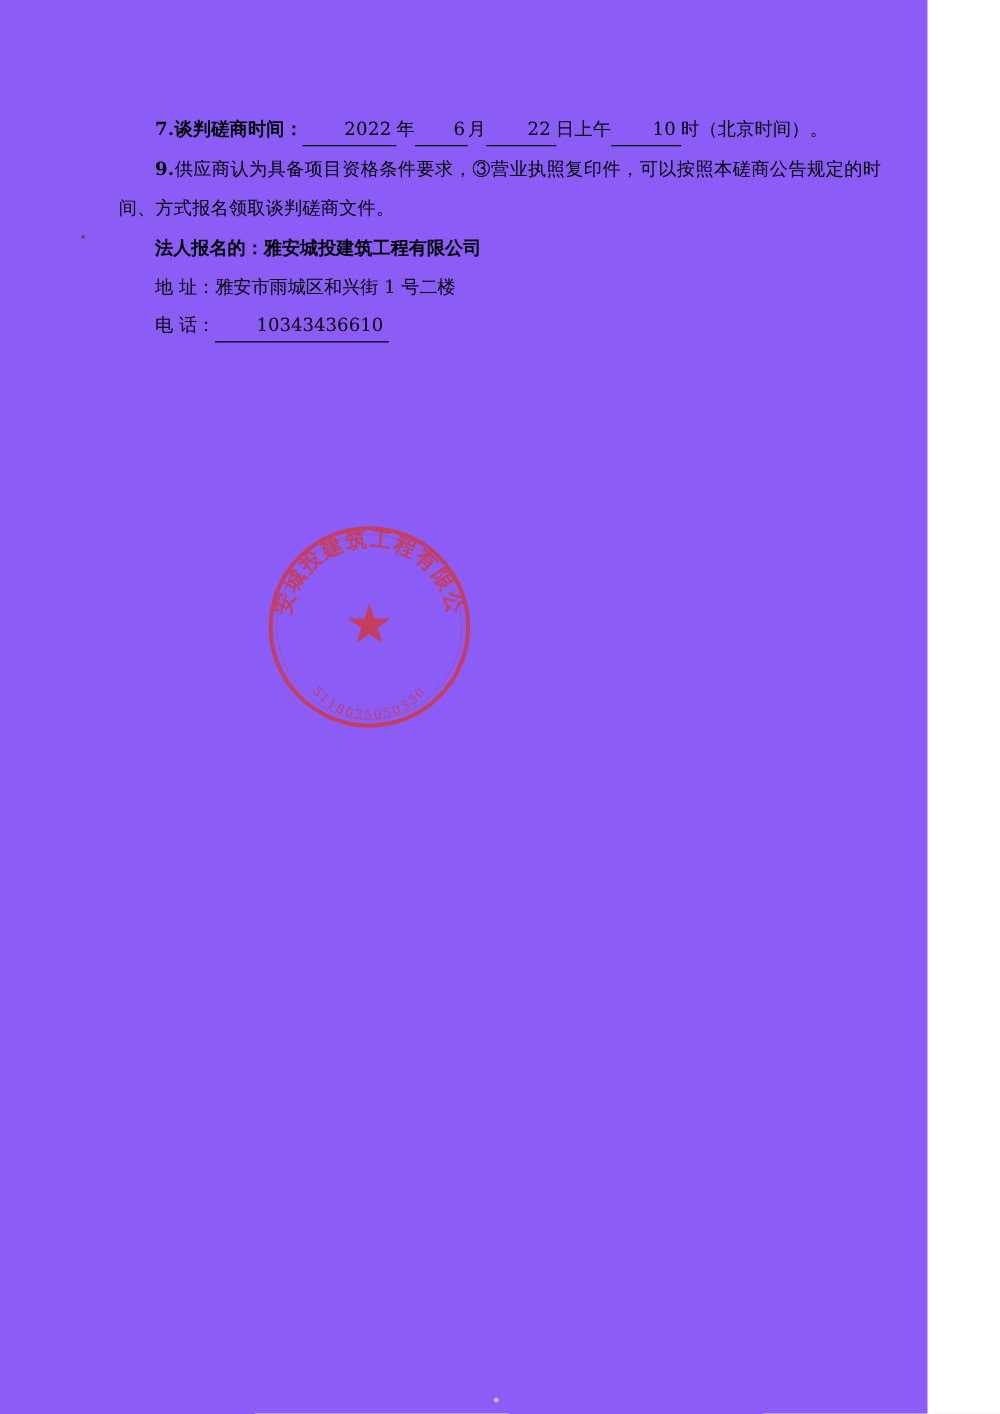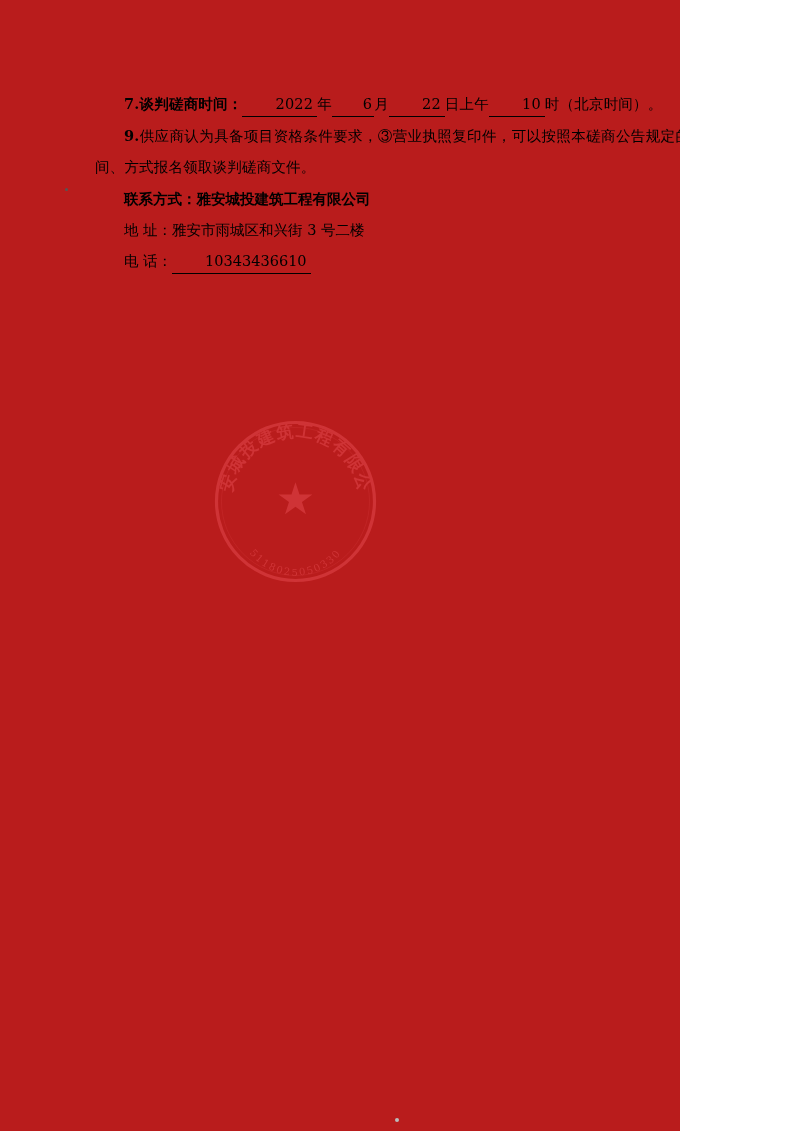--- a/index.html
+++ b/index.html
@@ -5,23 +5,23 @@
   html, body {
     margin: 0;
     padding: 0;
     background: #ffffff;
   }
   body {
     font-family: "DejaVu Serif", "Liberation Serif", serif;
   }
   .page {
     position: relative;
-    width: 680px;
+    width: 742px;
     height: 1131px;
-    background: #b91c1c;
+    background: #8b5cf6;
     overflow: hidden;
     text-decoration: underline;
   }
   .content {
     position: absolute;
     left: 95px;
     top: 88px;
     width: 610px;
   }
   .para {
@@ -117,24 +117,24 @@
 
 
     <p class="para indent">
       <span class="num">9.</span><span>供应商认为具备项目资格条件要求，③营业执照复印件，可以按照本磋商公告规定的时间、方式报名领取谈判磋商文件。</span>
     </p>
 
 
 
     <div class="contact-block">
       <div class="contact-line">
-        <span class="label-bold">联系方式：</span><span class="bold">雅安城投建筑工程有限公司</span>
+        <span class="label-bold">法人报名的：</span><span class="bold">雅安城投建筑工程有限公司</span>
       </div>
       <div class="contact-line">
-        <span>地    址：</span><span>雅安市雨城区和兴街 3 号二楼</span>
+        <span>地    址：</span><span>雅安市雨城区和兴街 1 号二楼</span>
       </div>
       <div class="contact-line">
         <span>电  话：</span><span class="ul">10343436610</span>
       </div>
     </div>
   </div>
 
   <div class="stamp">
     <svg width="167" height="167" viewBox="0 0 167 167" xmlns="http://www.w3.org/2000/svg">
       <g opacity="0.82">

